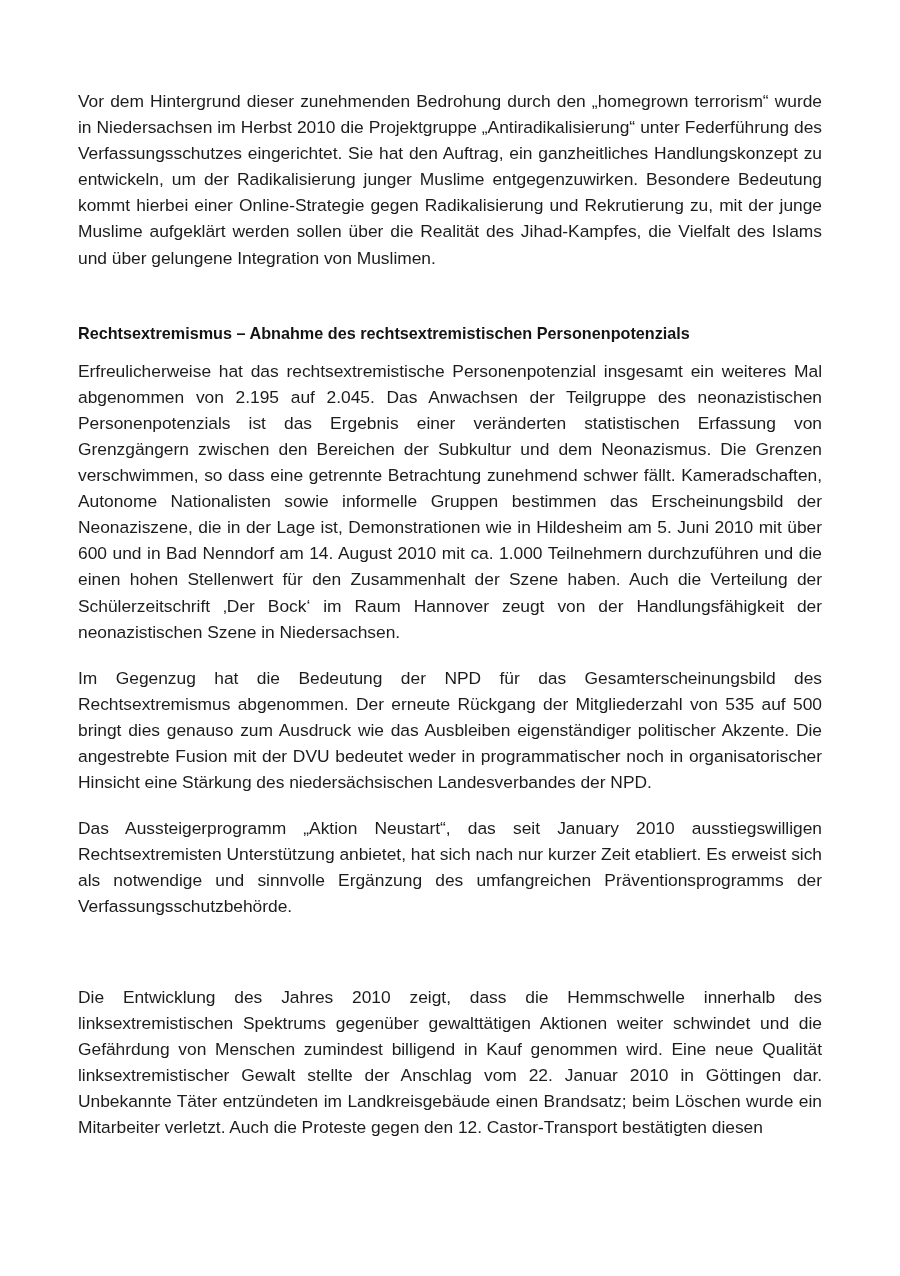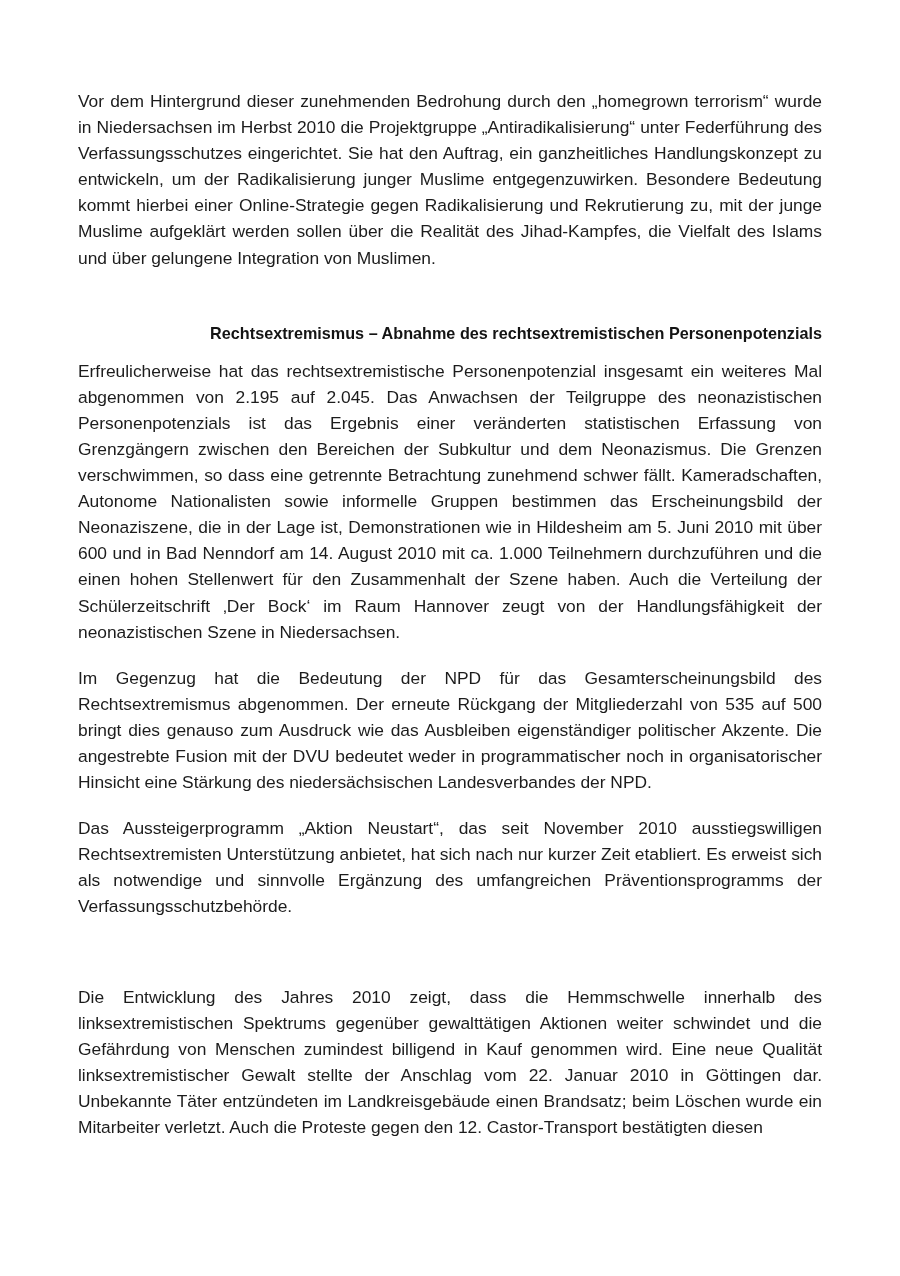--- a/index.html
+++ b/index.html
@@ -37,21 +37,21 @@
     letter-spacing: -0.02px;
     word-spacing: 0px;
     color: #1c1c1c;
     hyphens: none;
   }
   h2.section-heading {
     margin: 0;
     font-size: 16.2px;
     line-height: 26px;
     font-weight: bold;
-    text-align: right;
+    text-align: left;
     color: #141414;
     letter-spacing: 0.01px;
   }
   
   .gap-par-to-heading { height: 49px; }
   .gap-heading-to-par { height: 12px; }
   .gap-par-to-par { height: 20px; }
   .gap-par-to-heading-2 { height: 52px; }
 </style>
 </head>
@@ -69,21 +69,21 @@
     <div class="gap-heading-to-par"></div>
 
     <p class="body-par">Erfreulicherweise hat das rechtsextremistische Personenpotenzial insgesamt ein weiteres Mal abgenommen von 2.195 auf 2.045. Das Anwachsen der Teilgruppe des neonazistischen Personenpotenzials ist das Ergebnis einer veränderten statistischen Erfassung von Grenzgängern zwischen den Bereichen der Subkultur und dem Neonazismus. Die Grenzen verschwimmen, so dass eine getrennte Betrachtung zunehmend schwer fällt. Kameradschaften, Autonome Nationalisten sowie informelle Gruppen bestimmen das Erscheinungsbild der Neonaziszene, die in der Lage ist, Demonstrationen wie in Hildesheim am 5. Juni 2010 mit über 600 und in Bad Nenndorf am 14. August 2010 mit ca. 1.000 Teilnehmern durchzuführen und die einen hohen Stellenwert für den Zusammenhalt der Szene haben. Auch die Verteilung der Schülerzeitschrift ‚Der Bock‘ im Raum Hannover zeugt von der Handlungsfähigkeit der neonazistischen Szene in Niedersachsen.</p>
 
     <div class="gap-par-to-par"></div>
 
     <p class="body-par">Im Gegenzug hat die Bedeutung der NPD für das Gesamterscheinungsbild des Rechtsextremismus abgenommen. Der erneute Rückgang der Mitgliederzahl von 535 auf 500 bringt dies genauso zum Ausdruck wie das Ausbleiben eigenständiger politischer Akzente. Die angestrebte Fusion mit der DVU bedeutet weder in programmatischer noch in organisatorischer Hinsicht eine Stärkung des niedersächsischen Landesverbandes der NPD.</p>
 
     <div class="gap-par-to-par"></div>
 
-    <p class="body-par">Das Aussteigerprogramm „Aktion Neustart“, das seit November 2010 ausstiegswilligen Rechtsextremisten Unterstützung anbietet, hat sich nach nur kurzer Zeit etabliert. Es erweist sich als notwendige und sinnvolle Ergänzung des umfangreichen Präventionsprogramms der Verfassungsschutzbehörde.</p>
+    <p class="body-par">Das Aussteigerprogramm „Aktion Neustart“, das seit January 2010 ausstiegswilligen Rechtsextremisten Unterstützung anbietet, hat sich nach nur kurzer Zeit etabliert. Es erweist sich als notwendige und sinnvolle Ergänzung des umfangreichen Präventionsprogramms der Verfassungsschutzbehörde.</p>
 
     <div class="gap-par-to-heading-2"></div>
 
 
     <div class="gap-heading-to-par"></div>
 
     <p class="body-par">Die Entwicklung des Jahres 2010 zeigt, dass die Hemmschwelle innerhalb des linksextremistischen Spektrums gegenüber gewalttätigen Aktionen weiter schwindet und die Gefährdung von Menschen zumindest billigend in Kauf genommen wird. Eine neue Qualität linksextremistischer Gewalt stellte der Anschlag vom 22. Januar 2010 in Göttingen dar. Unbekannte Täter entzündeten im Landkreisgebäude einen Brandsatz; beim Löschen wurde ein Mitarbeiter verletzt. Auch die Proteste gegen den 12. Castor-Transport bestätigten diesen</p>
 
   </div>
 </div>

